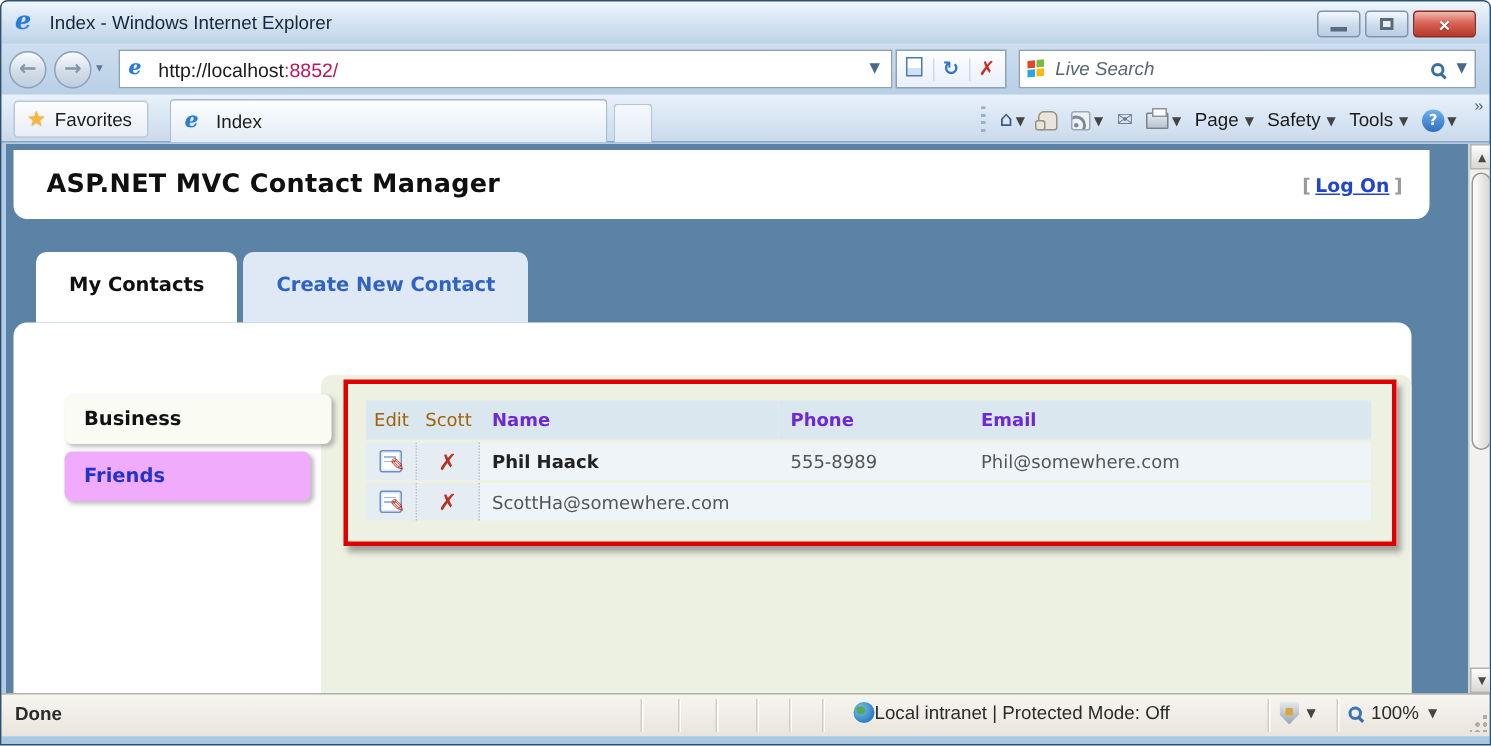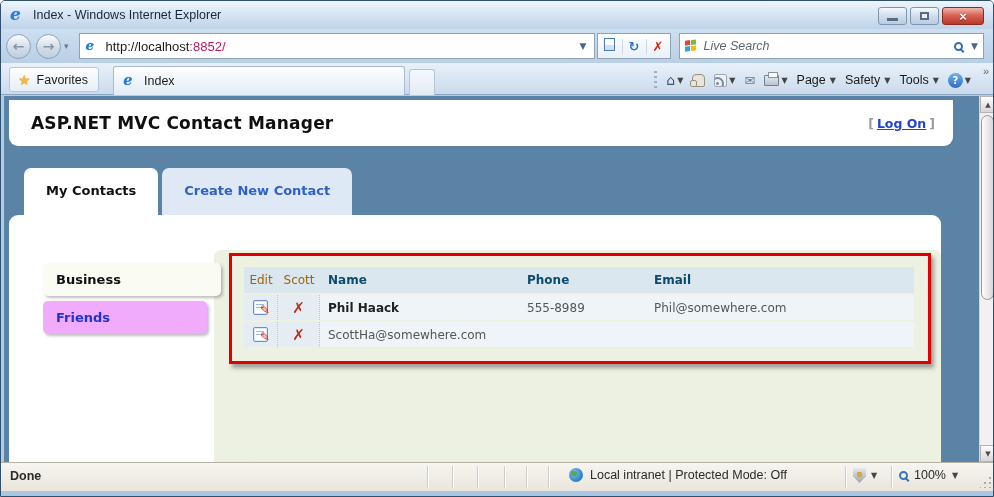--- a/index.html
+++ b/index.html
@@ -111,21 +111,21 @@
   .ctable{ width:100%; font-family:"DejaVu Sans",sans-serif; font-size:12px; border-collapse:separate; }
   .trow{ display:flex; margin-bottom:2px; }
   .cell{ display:flex; align-items:center; padding-left:8px; height:25px; }
   .c-edit{ width:34px; justify-content:center; padding-left:0;}
   .c-del{ width:42px; justify-content:center; padding-left:0;}
   .c-name{ width:199px; }
   .c-phone{ width:127px; }
   .c-email{ flex:1; }
   .thead .cell{ background:#dbe7ee; height:26px; }
   .thead .c-edit,.thead .c-del{ color:#a16207; }
-  .thead .c-name,.thead .c-phone,.thead .c-email{ color:#0c4a6e; font-weight:bold; }
+  .thead .c-name,.thead .c-phone,.thead .c-email{ color:#6d28d9; font-weight:bold; }
   .tbody .cell{ background:#eef4f8; color:#555; }
   .tbody .c-edit,.tbody .c-del{ background:#e6edf2; border-right:1px dotted #b9c6ce; }
   .tbody .c-name{ color:#222; font-weight:bold; }
   .edit-ic{ position:relative; width:15px; height:15px; background:#fff; border:1px solid #6b8fc9; border-radius:2px;
     box-shadow:inset 0 0 0 1px #dce8fa; cursor:pointer;}
   .edit-ic:before{ content:""; position:absolute; left:2px; top:3px; width:8px; height:6px;
     background:repeating-linear-gradient(#9db9e0 0 1px, transparent 1px 3px); }
   .edit-ic:after{ content:"\270E"; position:absolute; right:-3px; bottom:-3px; color:#cc2b12; font-size:12px;
     font-family:"DejaVu Sans",sans-serif; }
   .del-ic{ color:#b62e24; font-size:15px; font-weight:bold; font-family:"DejaVu Sans",sans-serif; cursor:pointer; }
@@ -136,21 +136,21 @@
     font-size:7px; color:#4a4a4a; display:flex; align-items:center; justify-content:center; font-family:"DejaVu Sans",sans-serif;}
   .sb-up{ top:0; } .sb-down{ bottom:0; }
   .sb-thumb{ position:absolute; left:1px; top:19px; width:13px; height:185px; border:1px solid #9a9894; border-radius:7px;
     background:linear-gradient(90deg,#fdfdfd,#d9d7d3); }
 
   
   .statusbar{ position:absolute; left:0; top:461px; width:994px; height:29px;
     background:linear-gradient(#f7f5f0,#e9e5dc); border-top:1px solid #b5b1a5; font-size:12.5px; color:#2b2b2b; }
   .status-text{ position:absolute; left:9px; top:6px;font-weight:bold; }
   .sb-div{ position:absolute; top:3px; width:1px; height:22px; background:#d2cec2; box-shadow:1px 0 0 #fff; }
-  .zone{ position:absolute; left:568px; top:5px; display:flex; align-items:center; gap:7px; }
+  .zone{ position:absolute; left:568px; top:5px; display:flex; align-items:center; }
   .globe{ width:14px; height:14px; border-radius:50%; background:radial-gradient(circle at 35% 35%, #7cc4ee, #2d7fc2 70%); position:relative; overflow:hidden;}
   .globe:before{ content:""; position:absolute; left:2px; top:3px; width:6px; height:5px; background:#57a84f; border-radius:40% 60% 50% 50%; }
   .shield-grp{ position:absolute; left:852px; top:5px; display:flex; align-items:center; gap:5px; }
   .shield{ width:13px; height:15px; background:linear-gradient(#e6e9ee,#9aa4b2); clip-path:polygon(0 0,100% 0,100% 55%,50% 100%,0 55%); position:relative;}
   .shield:after{ content:""; position:absolute; left:4px; top:4px; width:5px; height:5px; background:#d8a93a; border-radius:1px;}
   .zoom-grp{ position:absolute; left:898px; top:5px; display:flex; align-items:center; gap:6px; }
   .mag.small{ border-color:#3a76b5; margin:0; }
   .grip-corner{ position:absolute; right:3px; bottom:3px; width:12px; height:12px;
     background:
       radial-gradient(circle 1.5px at 10px 2px,#b0aca0 99%,transparent),

